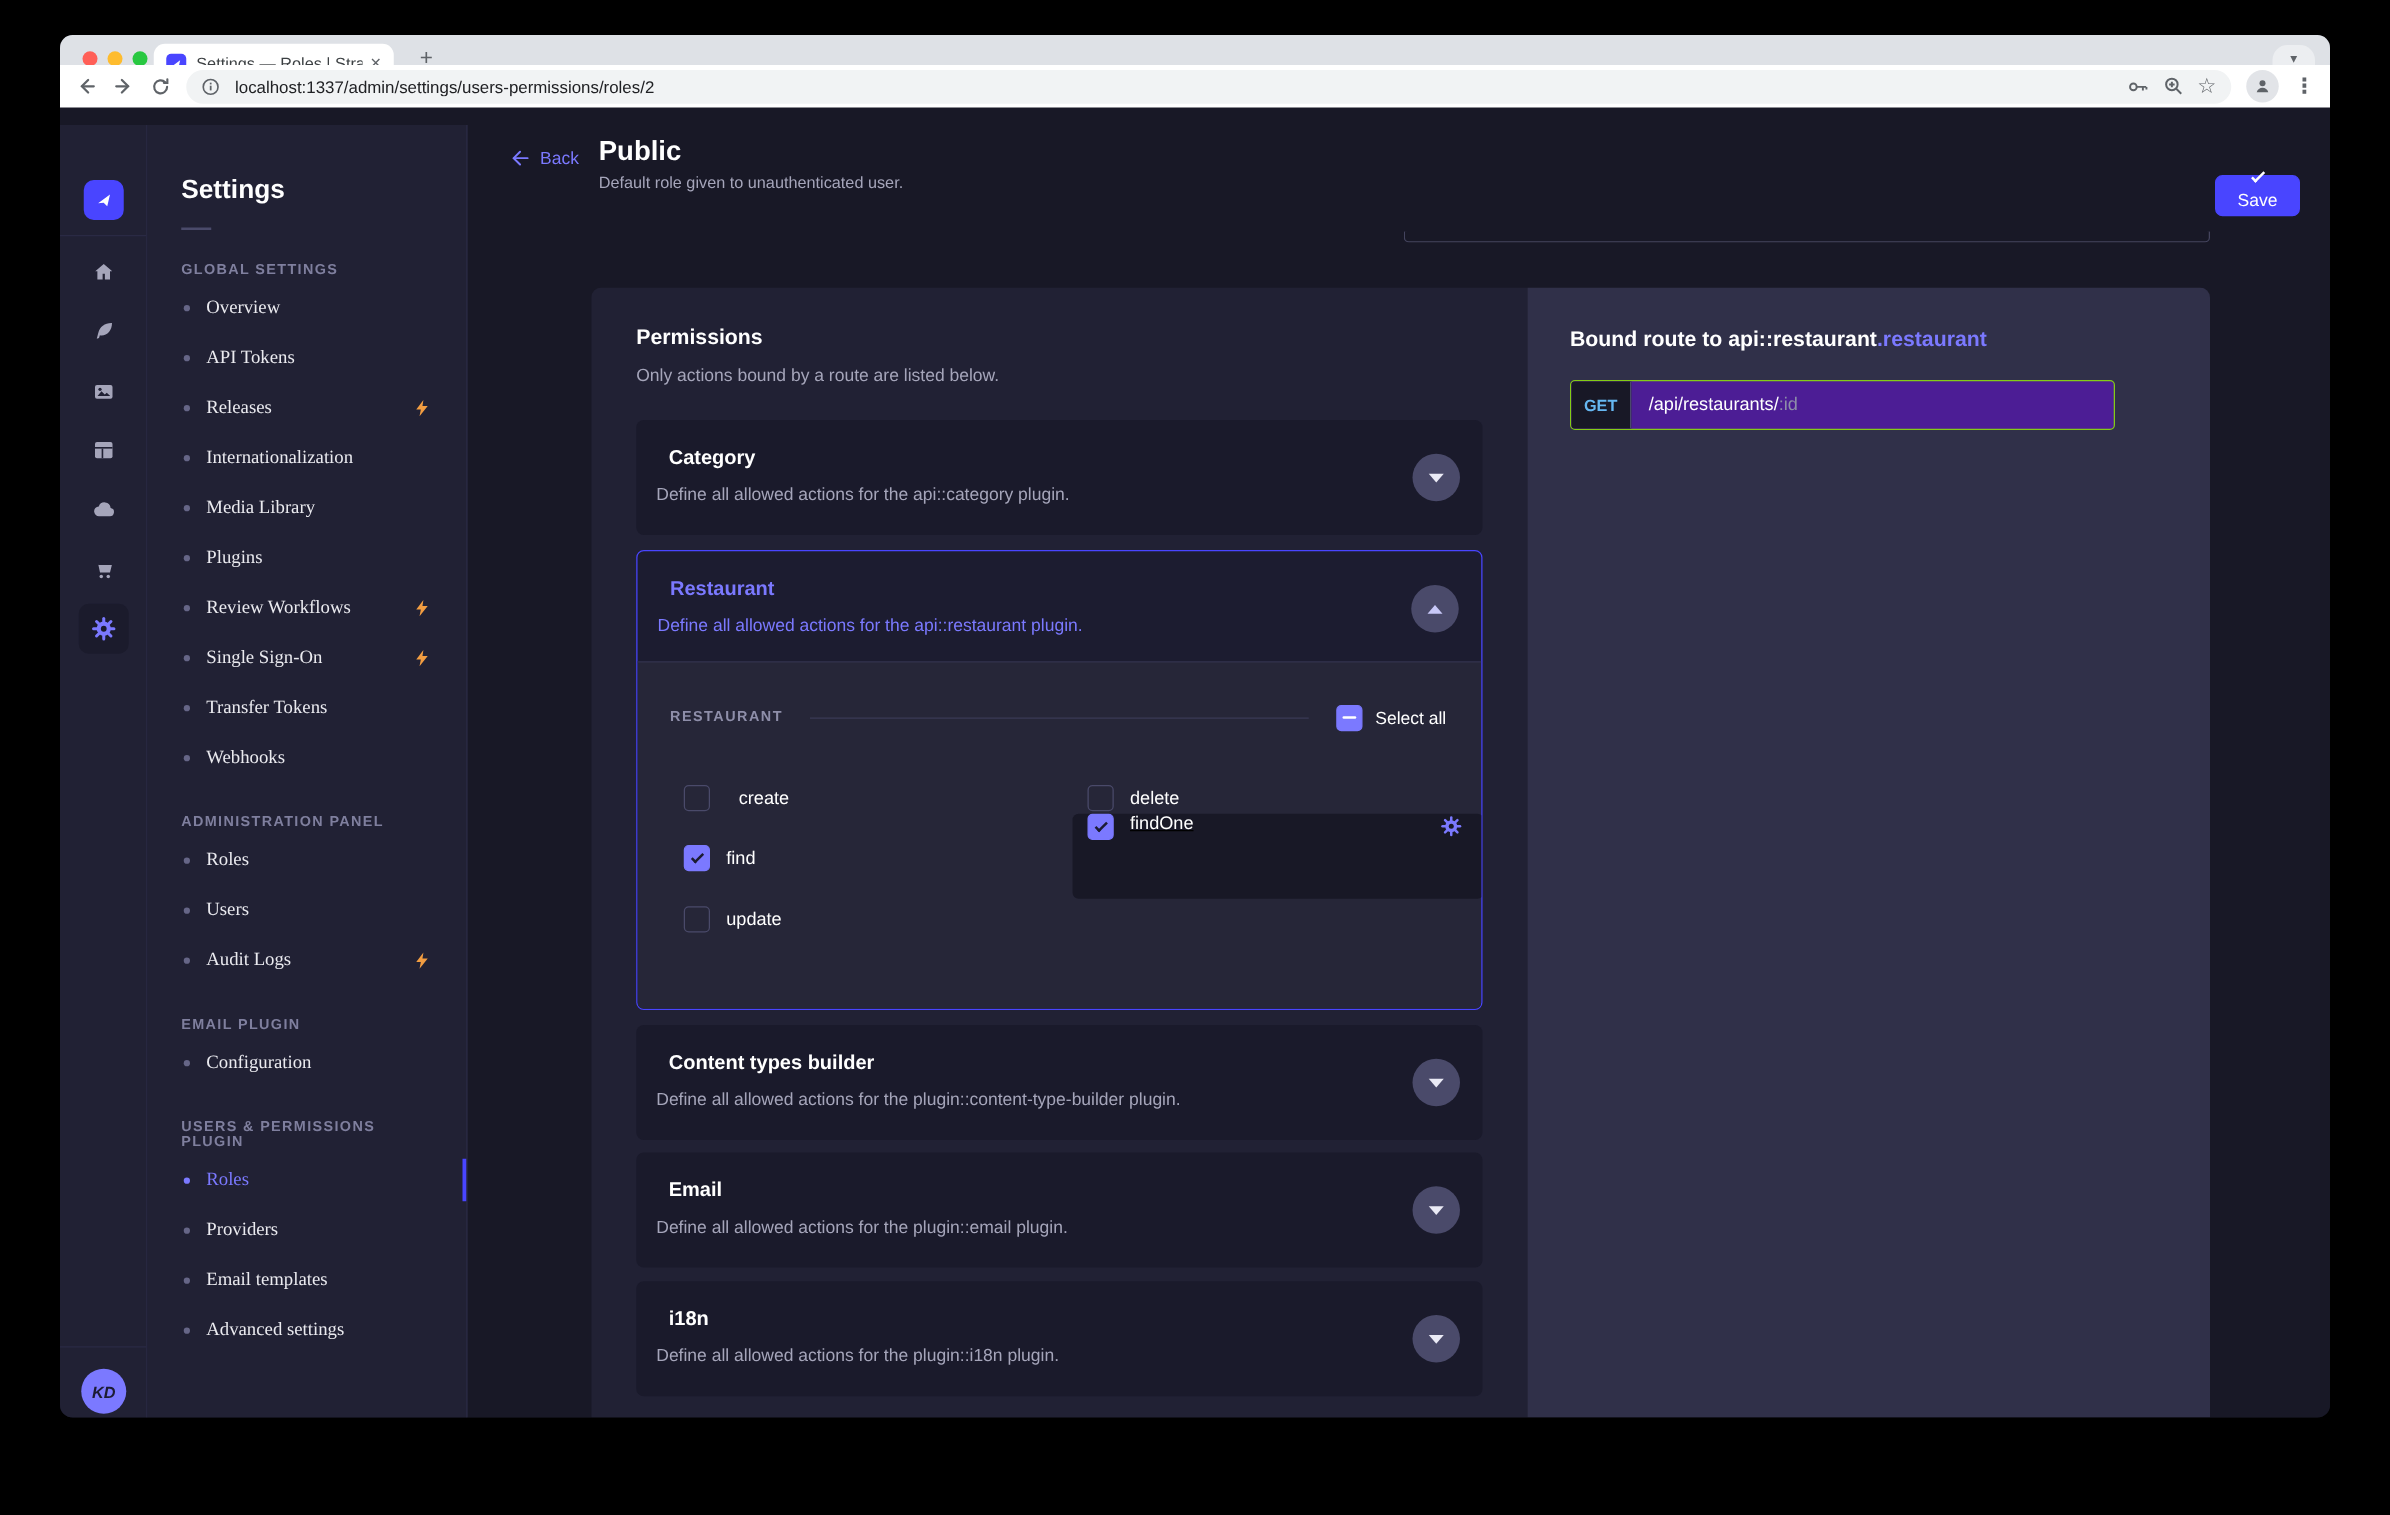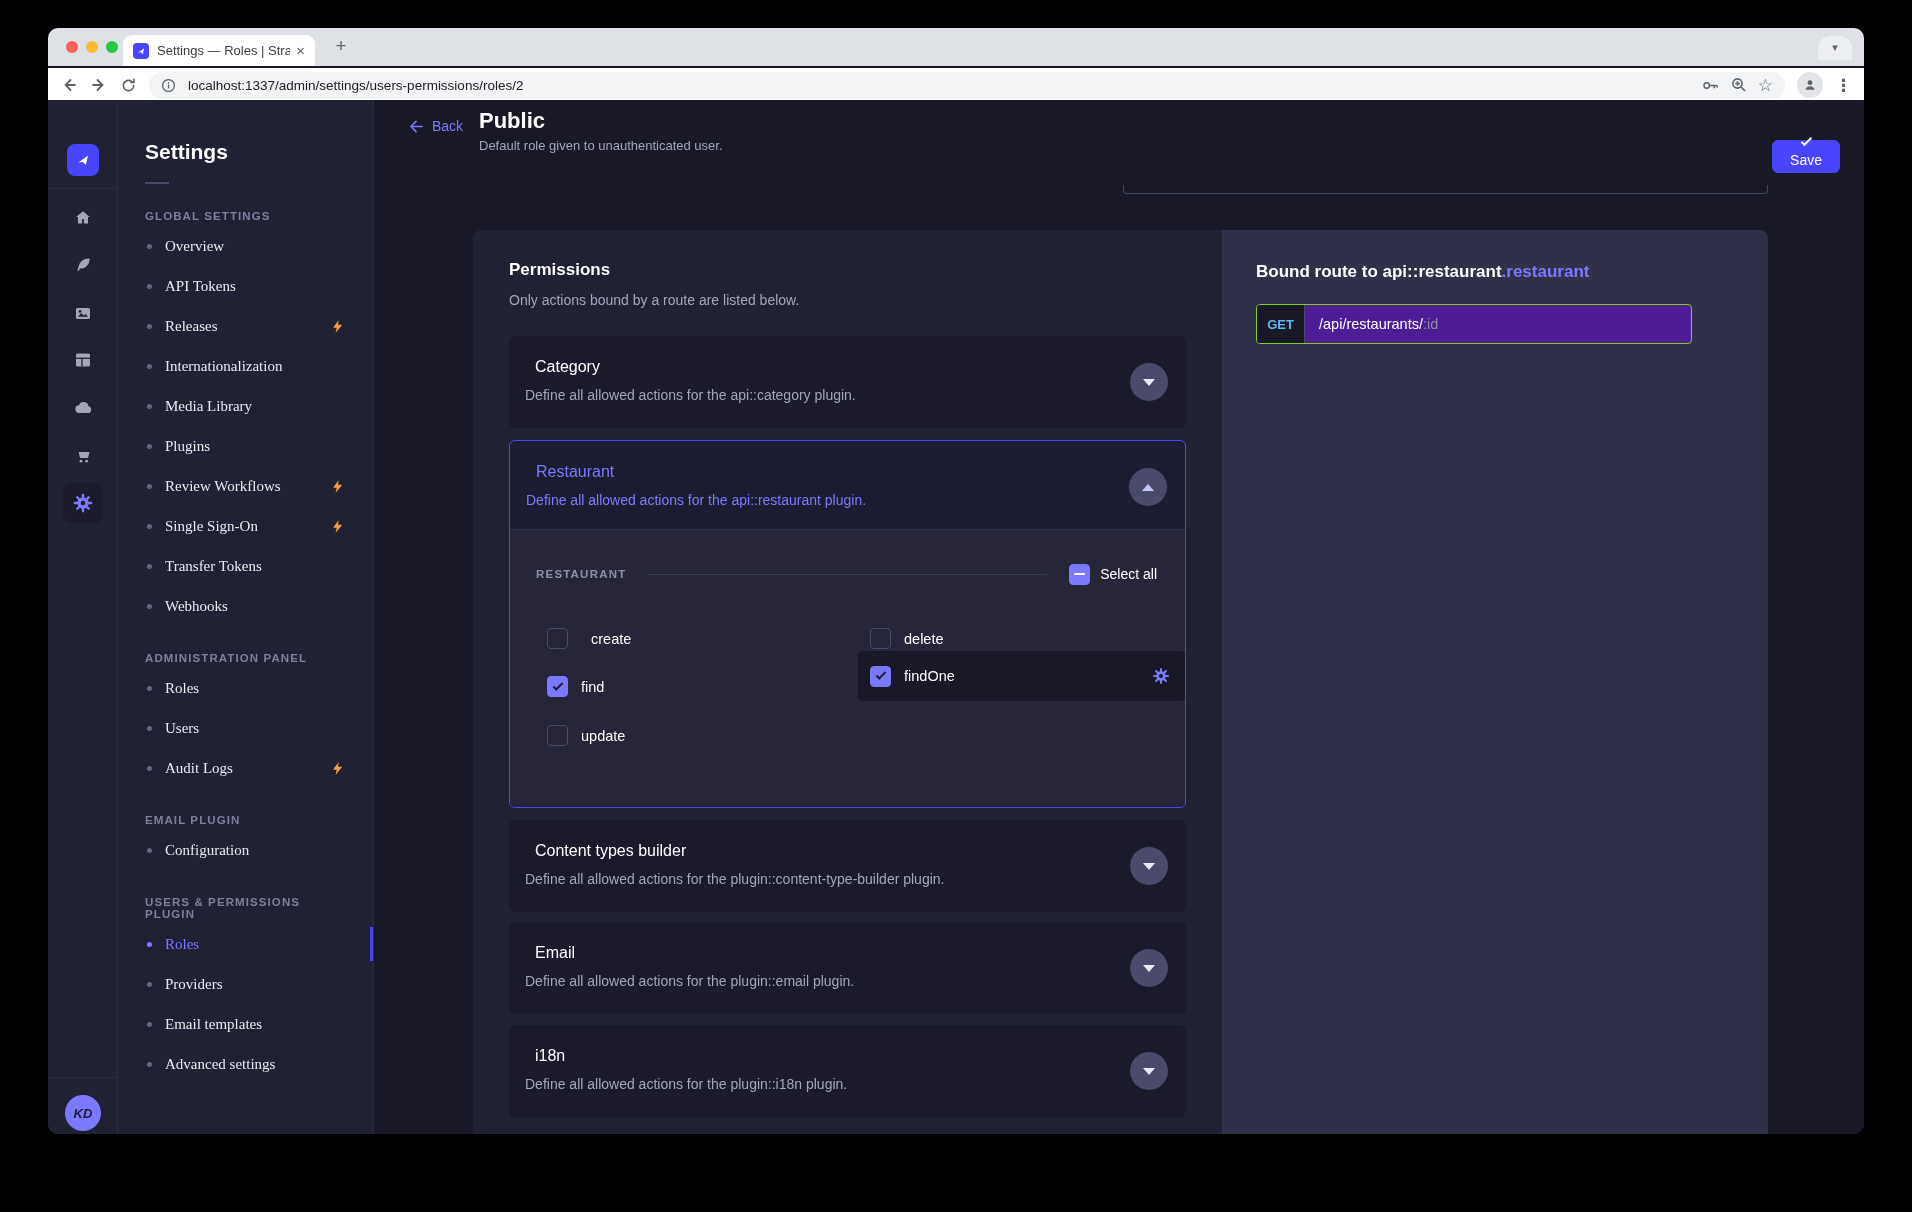--- a/index.html
+++ b/index.html
@@ -13,21 +13,21 @@
   .lights { position:absolute; left:18px; top:13px; display:flex; gap:8px; }
   .light { width:12px; height:12px; border-radius:50%; }
   .tab { position:absolute; left:75px; top:7px; width:192px; height:31px; background:#fff; border-radius:9px 9px 0 0; display:flex; align-items:center; padding:0 10px; }
   .favicon { width:16px; height:16px; border-radius:4px; background:#4945FF; display:flex; align-items:center; justify-content:center; flex:none; }
   .tab-title { font-size:13px; color:#3C4043; margin-left:8px; flex:1; white-space:nowrap; overflow:hidden; }
   .tab-close { font-size:15px; color:#5F6368; margin-left:6px; cursor:default; }
   .newtab { position:absolute; left:280px; top:6px; width:26px; height:26px; text-align:center; line-height:25px; font-size:18px; color:#5F6368; }
   .tabsearch { position:absolute; right:12px; top:8px; width:34px; height:24px; border-radius:12px 12px 0 0; background:#ECEEF1; text-align:center; line-height:22px; font-size:11px; color:#5F6368; }
 
   
-  .toolbar { position:absolute; left:0; top:40px; right:0; height:34px; background:#fff; display:flex; align-items:center; padding:0 12px; gap:12px; }
+  .toolbar { position:absolute; left:0; top:24px; right:0; height:34px; background:#fff; display:flex; align-items:center; padding:0 12px; gap:12px; }
   .omnibox { flex:1; height:27px; border-radius:14px; background:#F1F3F4; display:flex; align-items:center; padding:0 12px; gap:10px; }
   .url { font-size:13.5px; color:#202124; flex:1; margin-left:2px; white-space:nowrap; overflow:hidden; }
   .tool-ic { display:flex; align-items:center; justify-content:center; }
   .glyph-ic { font-size:16px; color:#5F6368; }
   .chrome-avatar { width:26px; height:26px; border-radius:50%; background:#E2E4E8; display:flex; align-items:center; justify-content:center; }
 
   
   .app { position:absolute; left:0; top:72px; right:0; bottom:0; background:#181826; }
 
   
@@ -63,21 +63,21 @@
   .field-remnant { position:absolute; left:1075px; top:85px; width:645px; height:9px; border:1px solid #44445E; border-top:none; border-radius:0 0 4px 4px; }
 
   
   .content-wrap { position:absolute; left:425px; top:130px; width:1295px; bottom:0; border-radius:8px 8px 0 0; overflow:hidden; display:flex; }
   .perm-col { position:relative; width:749px; background:#212134; }
   .perm-title { position:absolute; left:36px; top:30px; font-size:17px; font-weight:bold; color:#FFFFFF; }
   .perm-sub { position:absolute; left:36px; top:62px; font-size:14px; color:#A5A5BA; }
 
   .panel { position:absolute; left:36px; width:677px; border-radius:6px; }
   .panel.collapsed { background:#1A1A2B; height:92px; }
-  .acc-title { position:absolute; left:26px; top:22px; font-size:16px; font-weight:normal; color:#FFFFFF; }
+  .acc-title { position:absolute; left:26px; top:22px; font-size:16px; font-weight:bold; color:#FFFFFF; }
   .acc-desc { position:absolute; left:16px; top:51px; font-size:14px; color:#A5A5BA; }
   .toggle { position:absolute; right:18px; top:27px; width:38px; height:38px; border-radius:50%; background:#4A4A6A; display:flex; align-items:center; justify-content:center; }
   .caret-down { width:0; height:0; border-left:6px solid transparent; border-right:6px solid transparent; border-top:7px solid #EAEAF5; }
   .caret-up { width:0; height:0; border-left:6px solid transparent; border-right:6px solid transparent; border-bottom:7px solid #C8C8F8; }
 
   .panel.expanded { height:368px; background:#1C1C30; border:1px solid #4945FF; overflow:hidden; }
   .panel.expanded .acc-title, .panel.expanded .acc-desc { color:#7B79FF; }
   .acc-body { position:absolute; left:0; right:0; top:88px; bottom:0; background:#262638; border-top:1px solid #32324D; }
   .group-row { position:absolute; left:26px; right:28px; top:32px; height:24px; display:flex; align-items:center; }
   .group-label { font-size:11.5px; font-weight:bold; letter-spacing:1.2px; color:#8E8EA9; }
@@ -85,21 +85,21 @@
   .select-all-label { font-size:14px; color:#FFFFFF; margin-left:10px; }
 
   .cb { width:21px; height:21px; border-radius:4px; border:1px solid #4A4A6A; background:transparent; display:flex; align-items:center; justify-content:center; flex:none; }
   .cb.checked { background:#7B79FF; border-color:#7B79FF; }
   .cb .check { display:inline-block; width:10px; height:5px; border-left:2.2px solid #1C1C33; border-bottom:2.2px solid #1C1C33; transform:rotate(-45deg); margin-top:-3px; }
   .cb.indet { background:#7B79FF; border-color:#7B79FF; }
   .cb .dash { width:11px; height:2.6px; background:#fff; border-radius:1px; }
 
   .action-row { position:absolute; display:flex; align-items:center; }
   .action-label { font-size:14.5px; color:#FFFFFF; margin-left:13px; }
-  .sel-row { position:absolute; left:348px; top:209px; width:329px; height:50px; background:#181826; border-radius:5px; display:flex; align-items:center; padding:0 16px 0 12px; }
+  .sel-row { position:absolute; left:348px; top:209px; width:329px; height:68px; background:#181826; border-radius:5px; display:flex; align-items:flex-start; padding:0 16px 0 12px;text-decoration:underline; }
 
   
   .route-col { position:relative; width:546px; background:#303049; padding:32px 34px; }
   .route-title { font-size:17px; font-weight:bold; color:#FFFFFF; }
   .route-title .attr { color:#7B79FF;margin-top:27px; }
   .route-box { margin-top:22px; width:436px; height:40px; border:1px solid #84cc16; border-radius:4px; background:#4c1d95; display:flex; align-items:stretch; overflow:hidden; }
   .method { width:48px; background:#181826; border-right:1px solid #4A4A6A; display:flex; align-items:center; justify-content:center; font-size:13px; font-weight:bold; color:#66B7F1; }
   .path { display:flex; align-items:center; padding-left:14px; font-size:14.5px; color:#FFFFFF; }
   .path .param { color:#8E8EA9; }
 </style>

